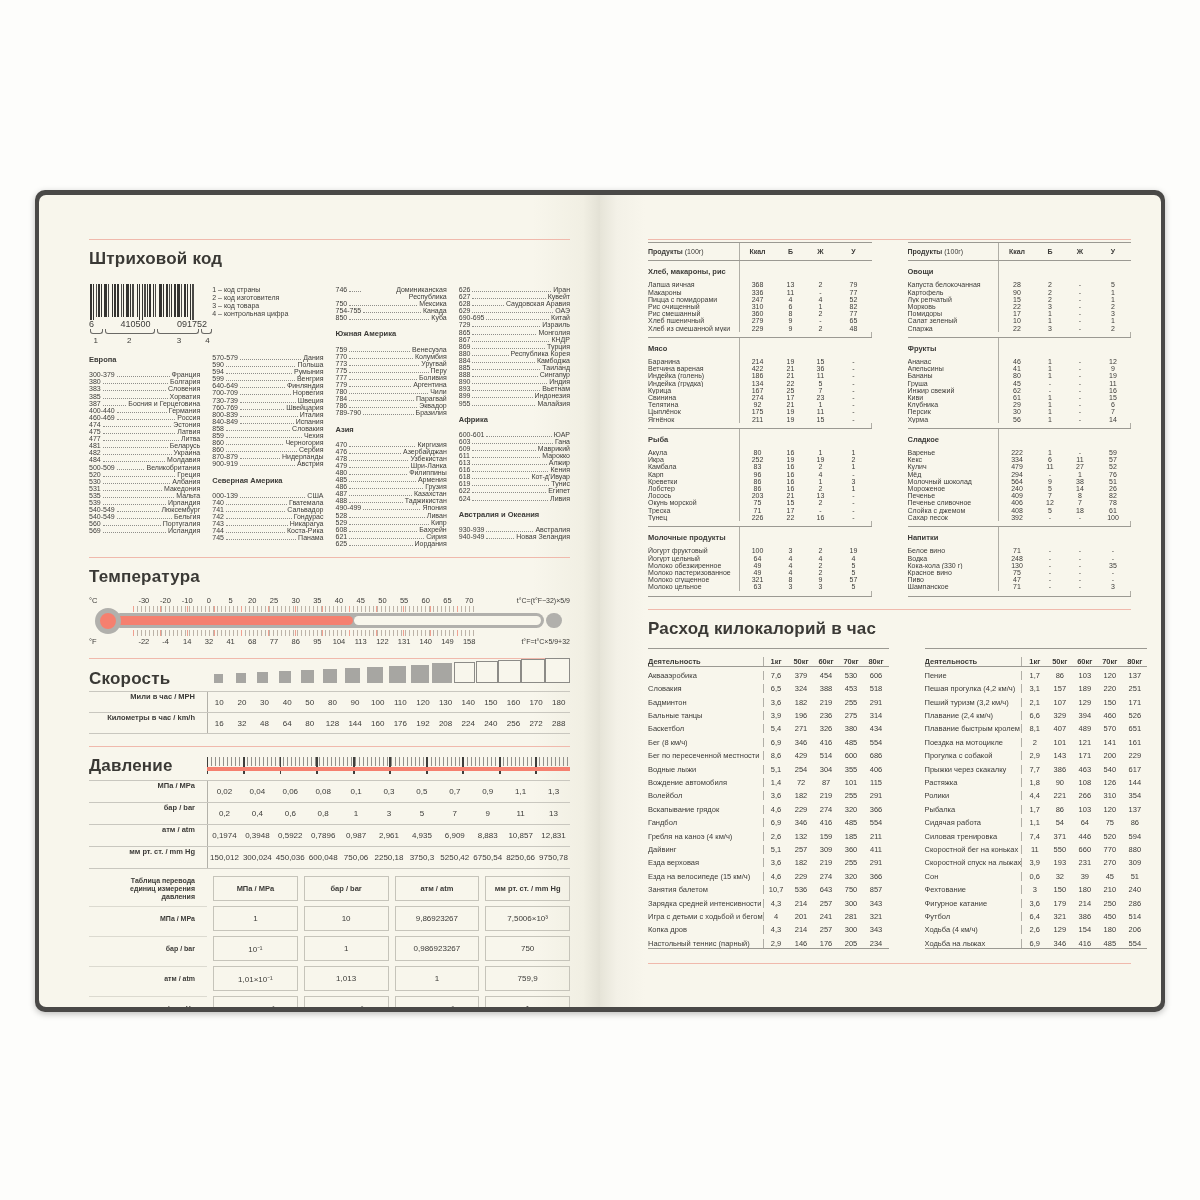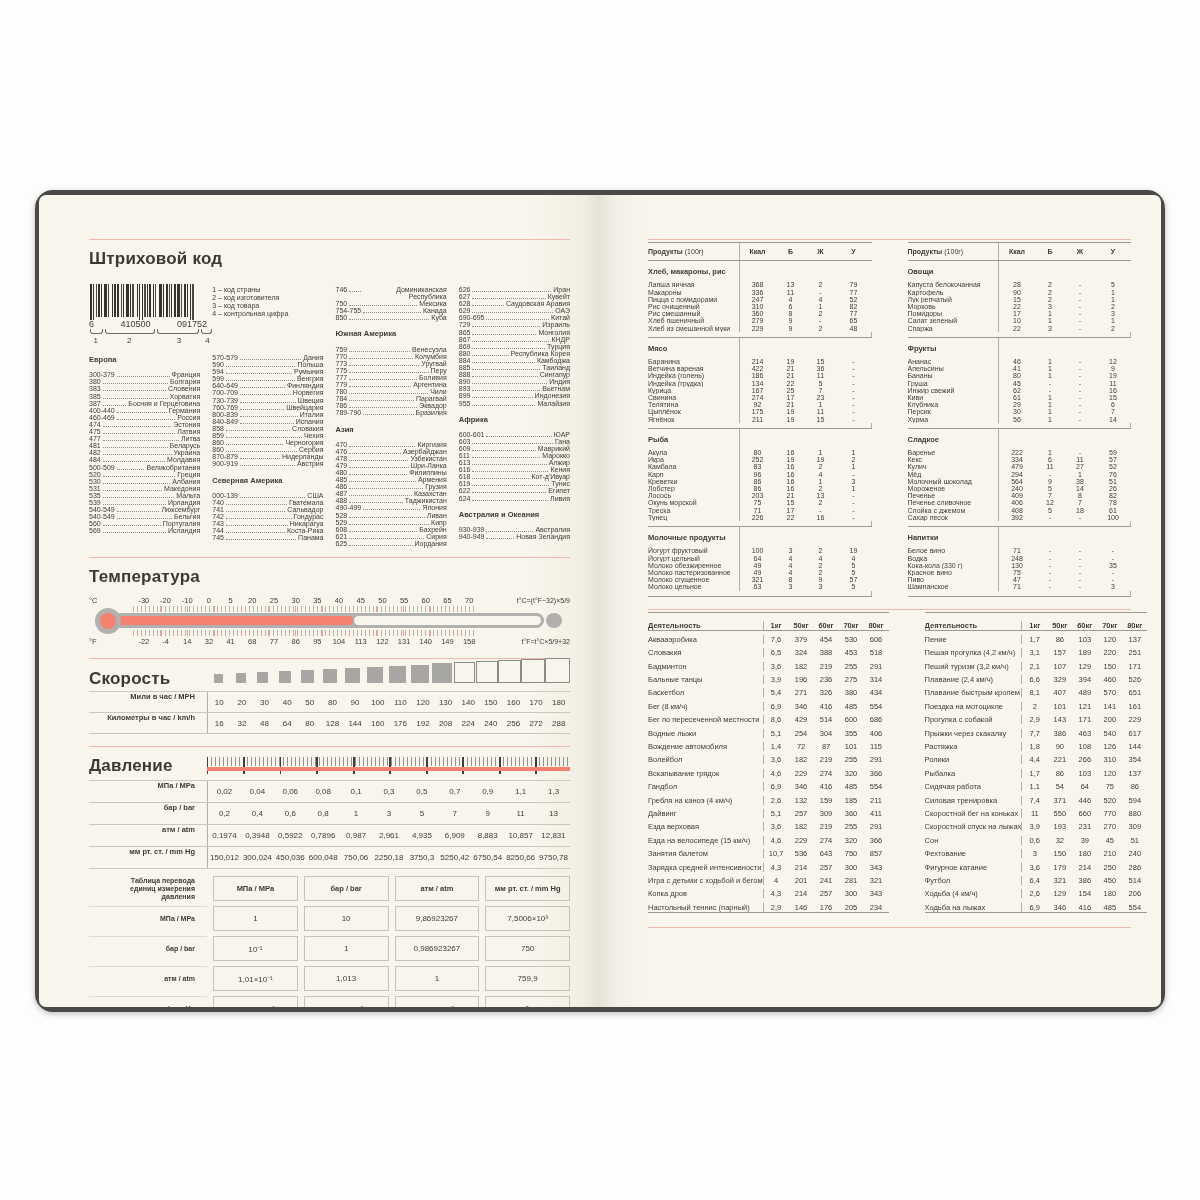--- a/index.html
+++ b/index.html
@@ -1,17 +1,17 @@
 <!DOCTYPE html>
 <html><head>
 <meta charset="utf-8">
 <style>
   html,body{margin:0;padding:0;}
   body{width:1200px;height:1200px;background:#fdfdfb;font-family:"Liberation Sans",sans-serif;color:#3c3b38;position:relative;}
-  .notebook{position:absolute;left:35px;top:190px;width:1130px;height:822px;background:#4a4947;border-radius:18px;padding:5px 4px;box-sizing:border-box;display:flex;box-shadow:0 2px 6px rgba(0,0,0,0.25);}
+  .notebook{position:absolute;left:35px;top:190px;width:1130px;height:822px;background:#4a4947;border-radius:10px;padding:5px 4px;box-sizing:border-box;display:flex;box-shadow:0 2px 6px rgba(0,0,0,0.25);}
   .page{width:50%;height:100%;box-sizing:border-box;position:relative;overflow:hidden;}
   .page.left{border-radius:7px 0 0 7px;background:linear-gradient(to right,#f8f6ec 88%,#f1efe3 97%,#e3e1d5 100%);padding:14px 30px 0 50px;}
   .page.right{border-radius:0 7px 7px 0;background:linear-gradient(to right,#e6e4d8 0%,#f3f1e7 3%,#f8f6ec 8%);padding:14px 30px 0 48px;}
   .rule{border:none;border-top:1px solid #f0b9ac;margin:0;}
   .rule.top{margin-top:30px;}
   .sec-title{font-size:17px;font-weight:bold;color:#3a3935;margin:9px 0 9px;letter-spacing:.2px;}
   
   .bc-cols{display:flex;gap:12px;}
   .bc-col{flex:1;min-width:0;font-size:7px;line-height:7.1px;padding-top:8px;}
   .bc-col#bc-col1{padding-top:6px;}
@@ -1517,20 +1517,21 @@
             <span class="ft-num n4">3</span>
           </div>
           <div class="ft-row" style="height: 5px;">
             <span class="ft-name"></span>
           </div>
           <div class="ft-end"></div>
         </div>
       </div>
 
     <hr class="rule" style="margin-top:12px">
+    <div class="sec-title">Расход килокалорий в час</div>
     <div class="tbl-pair" id="calorie-tables">
         <div class="ct">
           <div class="ct-row ct-head">
             <span class="ct-name">Деятельность</span>
             <span class="ct-num">1кг</span>
             <span class="ct-num">50кг</span>
             <span class="ct-num">60кг</span>
             <span class="ct-num">70кг</span>
             <span class="ct-num">80кг</span>
           </div>

